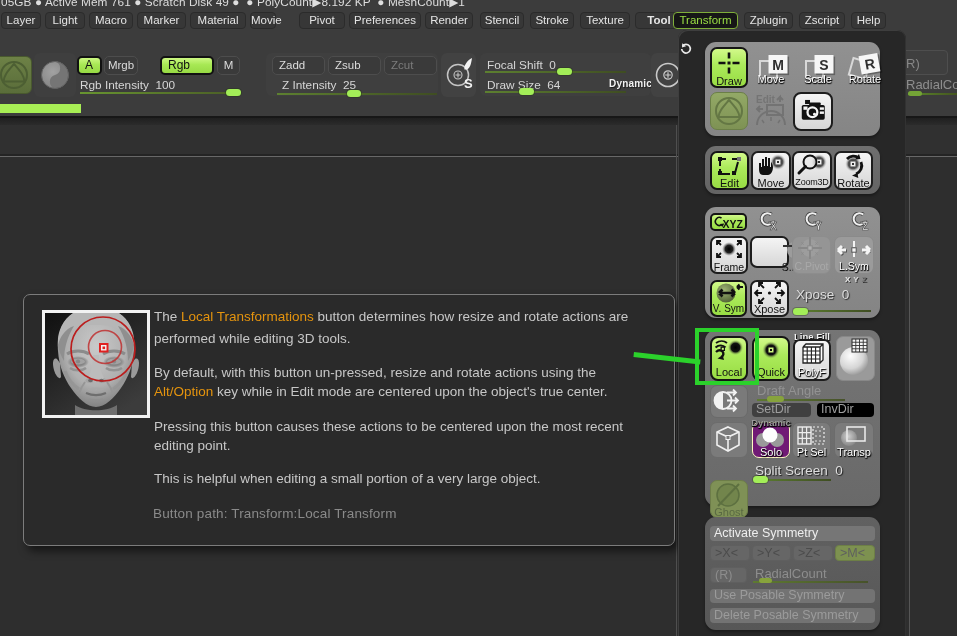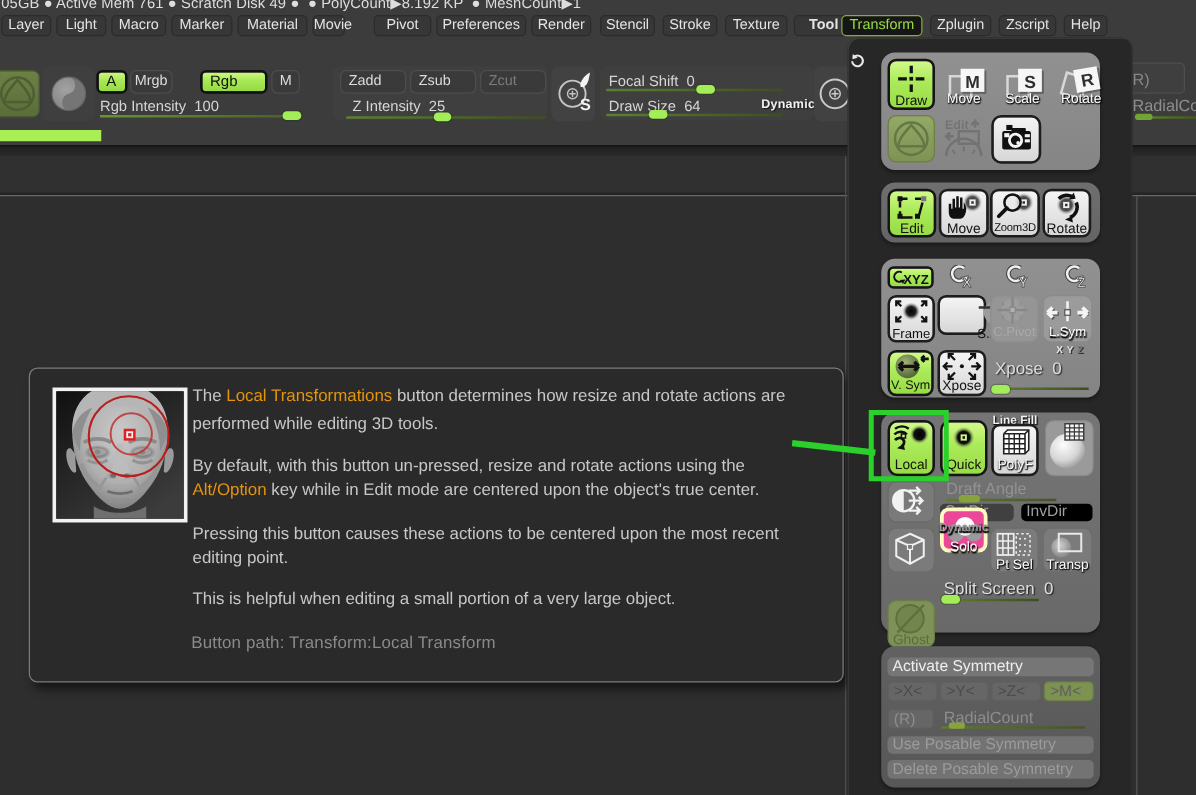--- a/index.html
+++ b/index.html
@@ -583,21 +583,21 @@
 
     <div class="pb" style="left:710px; top:422px; width:38px; height:36px; background:#7b7b7b; border:1px solid #6c6c6c;">
       <svg width="34" height="34" viewBox="0 0 34 34">
         <g fill="none" stroke="#f0f0f0" stroke-width="1.6">
           <path d="M17 4 L28 9 L28 22 L17 28 L6 22 L6 9 Z"></path>
           <path d="M6 9 L17 14 L28 9 M17 14 V28"></path>
         </g>
         <rect x="15" y="12.5" width="4" height="4" fill="#7b7b7b" stroke="#f0f0f0"></rect>
       </svg>
     </div>
-    <div class="pb" style="left:752px; top:406px; width:38px; height:36px; background:#ec4899; border:3px solid #fef9c3;">
+    <div class="pb" style="left:752px; top:422px; width:38px; height:36px; background:#701a75; border:1px solid #fef9c3;">
       <svg width="34" height="24" viewBox="0 0 34 24" style="margin-top:2px">
         <circle cx="10" cy="15" r="7" fill="#9a9a9a"></circle>
         <circle cx="24" cy="15" r="7" fill="#9a9a9a"></circle>
         <circle cx="17" cy="10" r="7.5" fill="#fdfdfd"></circle>
       </svg>
       <div class="wlab" style="top:23px; width:100%;">Solo</div>
     </div>
     <div class="wlab" style="left:751px; top:417px; width:40px; font-size:9.5px; font-weight:bold; color:#999; z-index:3;">Dynamic</div>
     <div class="pb" style="left:792px; top:422px; width:39px; height:36px; background:#7b7b7b; border:1px solid #6c6c6c;">
       <svg width="35" height="24" viewBox="0 0 35 24" style="margin-top:1px">

